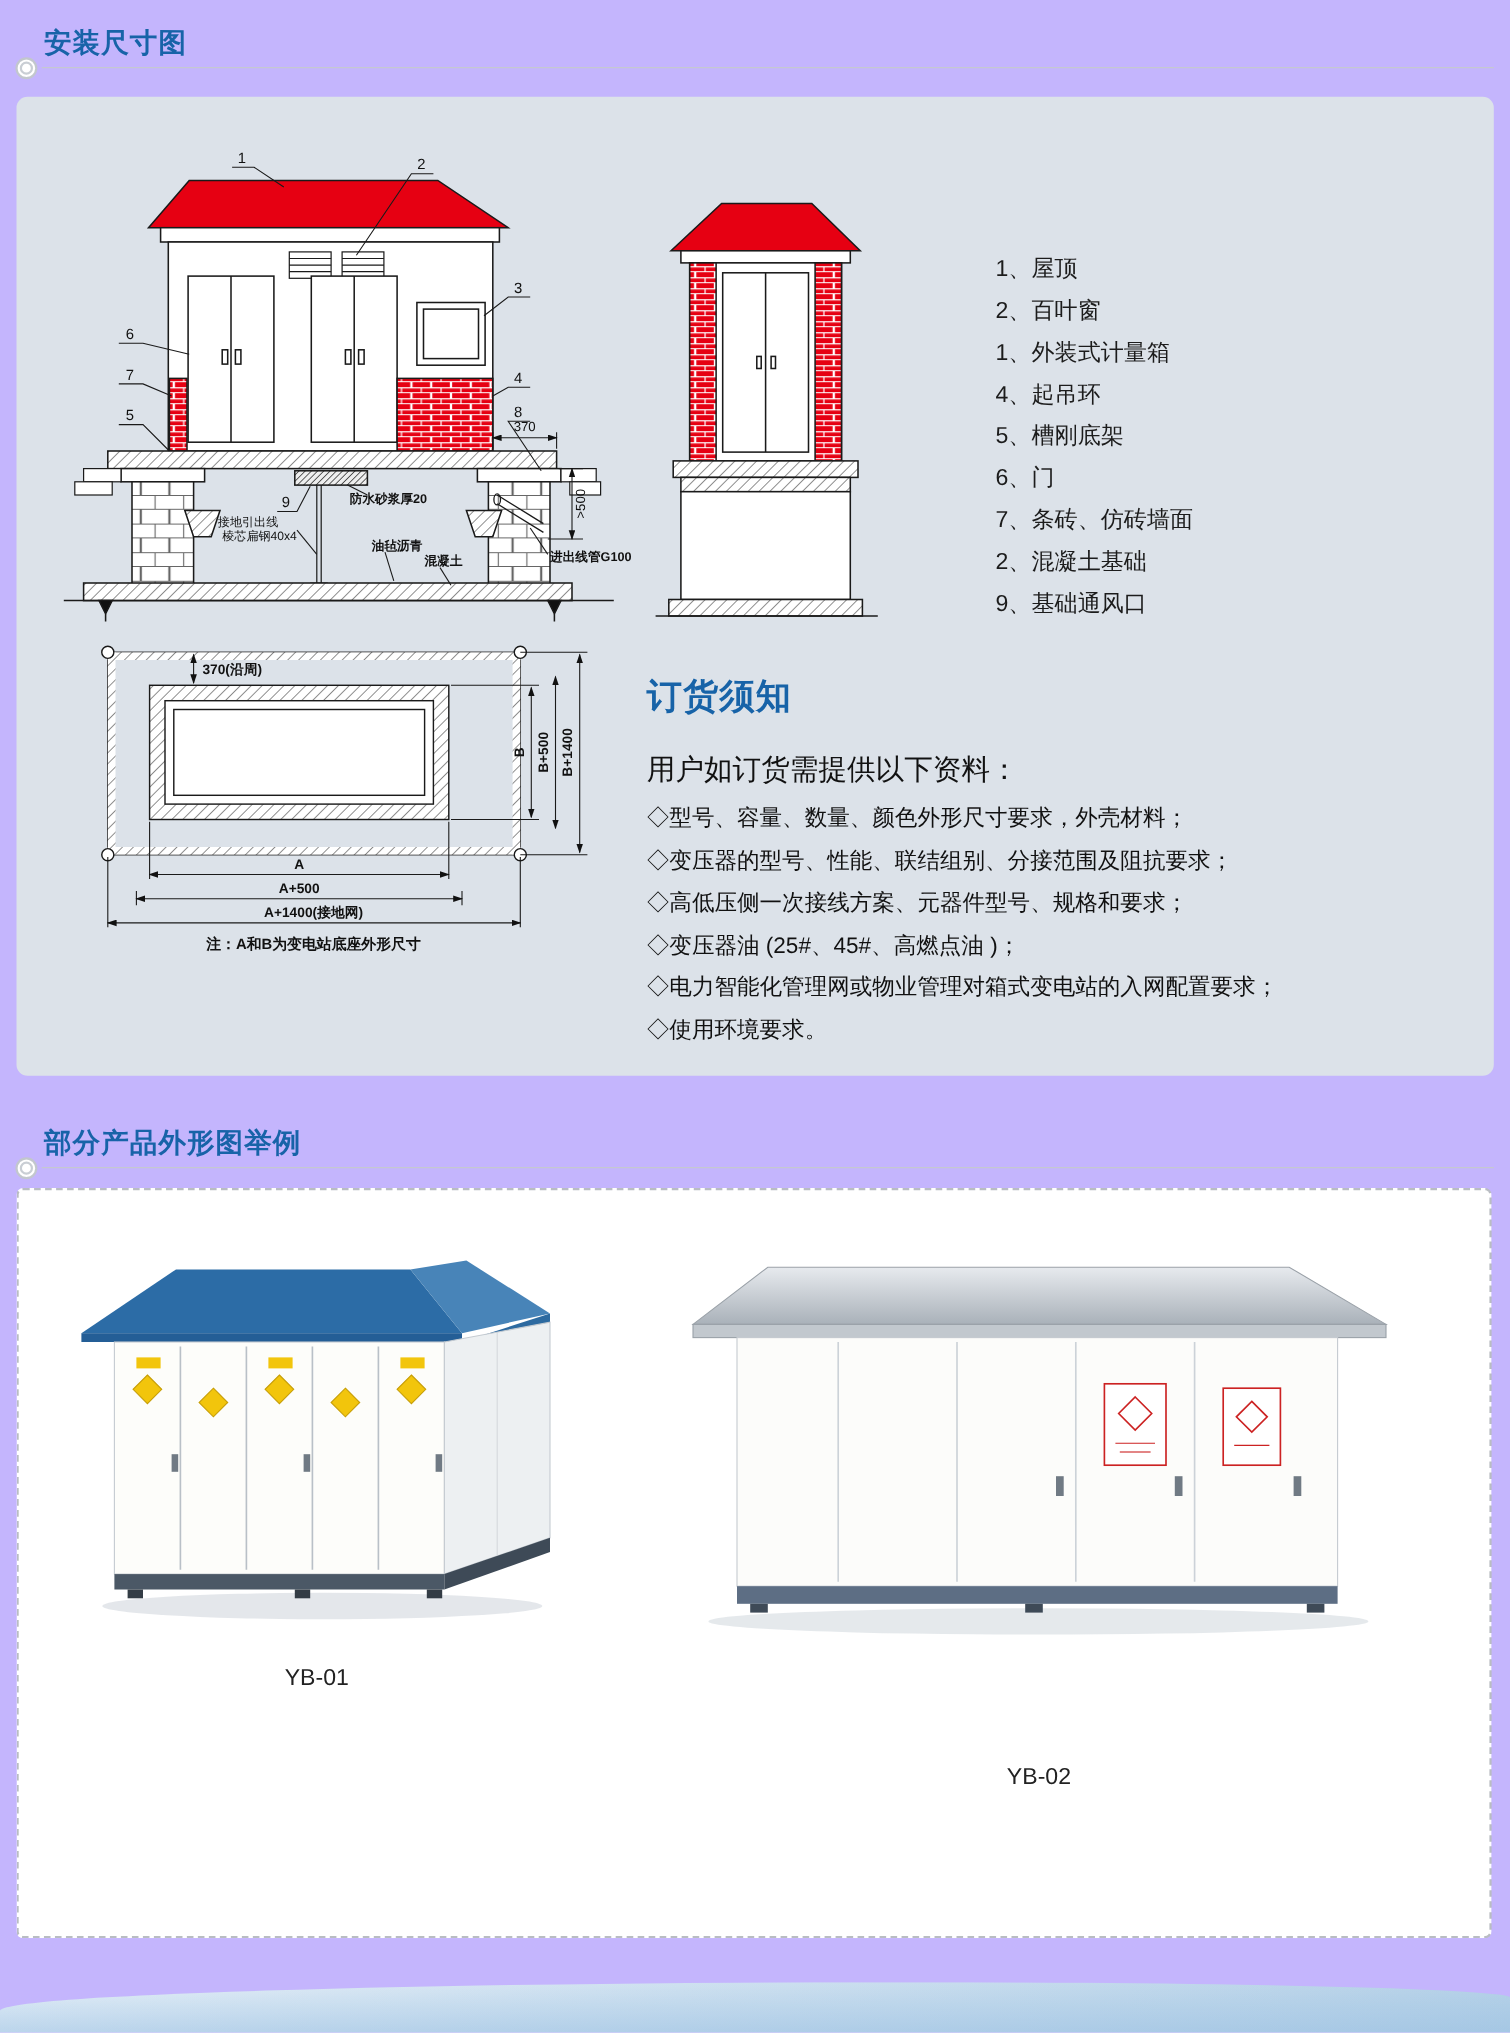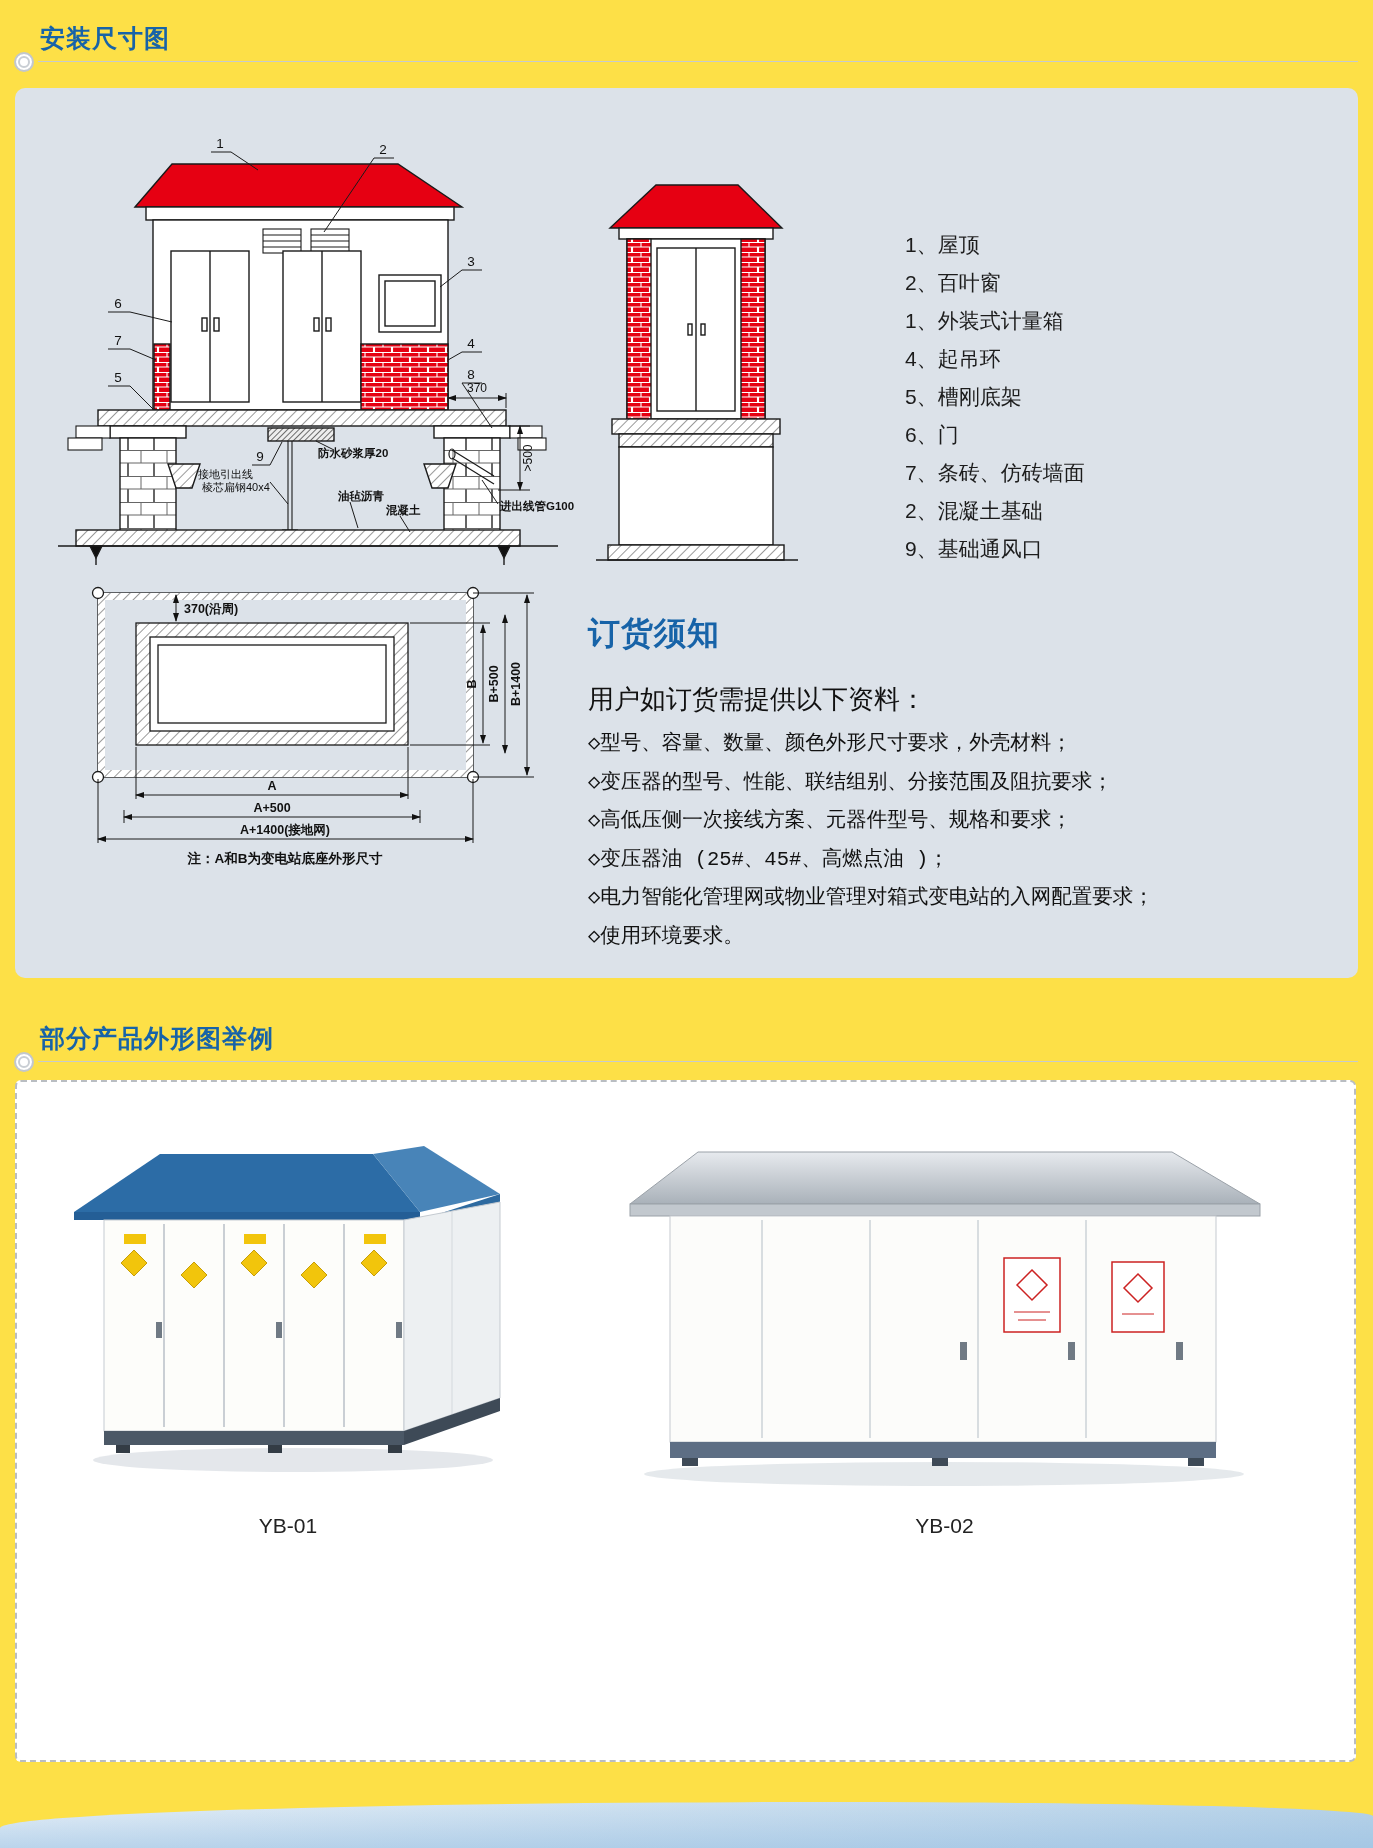--- a/index.html
+++ b/index.html
@@ -1,17 +1,17 @@
 <!DOCTYPE html>
 <html><head>
 <meta charset="utf-8">
 <style>
   * { box-sizing: border-box; margin: 0; padding: 0; }
   body { background:#fff; font-family:"Liberation Sans", sans-serif; }
-  .page { position:relative; width:1373px; height:1848px; background:#fde047; overflow:hidden; }
+  .page { position:relative; width:1373px; height:1848px; background:#c4b5fd; overflow:hidden; }
 
   .section-title { position:absolute; font-size:25px; font-weight:bold; color:#1763a8; letter-spacing:1px; }
   .rule { position:absolute; height:1px; background:#c6cacd; }
   .ring { position:absolute; width:20px; height:20px; border-radius:50%; border:2px solid #c2c7cd;
           background:#fff; box-shadow: inset 0 0 0 2px #fff, inset 0 0 0 4px #c9ced4; }
 
   .panel1 { position:absolute; left:15px; top:88px; width:1343px; height:890px;
             background:#dce2e9; border-radius:10px; }
   .panel2 { position:absolute; left:15px; top:1080px; width:1341px; height:682px;
             background:#fff; border:2px dashed #b9bdc2; border-radius:6px; }
@@ -292,21 +292,21 @@
     <div class="legend-item">5、槽刚底架</div>
     <div class="legend-item">6、门</div>
     <div class="legend-item">7、条砖、仿砖墙面</div>
     <div class="legend-item">2、混凝土基础</div>
     <div class="legend-item">9、基础通风口</div>
   </div>
 
   <div class="ordering">
     <div class="ordering-title">订货须知</div>
     <div class="ordering-intro">用户如订货需提供以下资料：</div>
-    <div style="margin-top:8px;font-family:Liberation Mono, monospace;">
+    <div style="margin-top:8px;">
       <div class="ordering-item">◇型号、容量、数量、颜色外形尺寸要求，外壳材料；</div>
       <div class="ordering-item">◇变压器的型号、性能、联结组别、分接范围及阻抗要求；</div>
       <div class="ordering-item">◇高低压侧一次接线方案、元器件型号、规格和要求；</div>
       <div class="ordering-item">◇变压器油 (25#、45#、高燃点油 )；</div>
       <div class="ordering-item">◇电力智能化管理网或物业管理对箱式变电站的入网配置要求；</div>
       <div class="ordering-item">◇使用环境要求。</div>
     </div>
   </div>
 
   <h2 class="section-title" style="left:40px; top:1022px;">部分产品外形图举例</h2>
@@ -383,17 +383,17 @@
     </g>
     <g>
       <rect x="58" y="330" width="546" height="16" fill="#5d6e84"></rect>
       <rect x="70" y="346" width="16" height="8" fill="#3e4a57"></rect>
       <rect x="320" y="346" width="16" height="8" fill="#3e4a57"></rect>
       <rect x="576" y="346" width="16" height="8" fill="#3e4a57"></rect>
     </g>
   </svg>
 
   <div class="product-label" style="left:68px; top:1514px; width:440px;">YB-01</div>
-  <div class="product-label" style="left:612px; top:1514px; width:665px;">YB-02</div>
+  <div class="product-label" style="left:612px; top:1604px; width:665px;">YB-02</div>
 
   <div class="bottom-band"></div>
 
 </div>
 
 </body></html>

